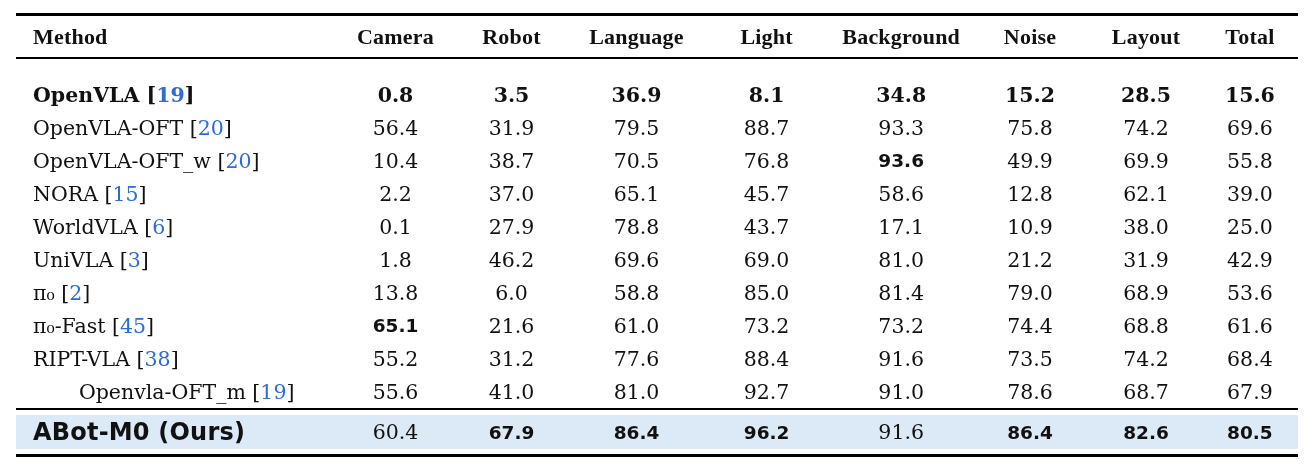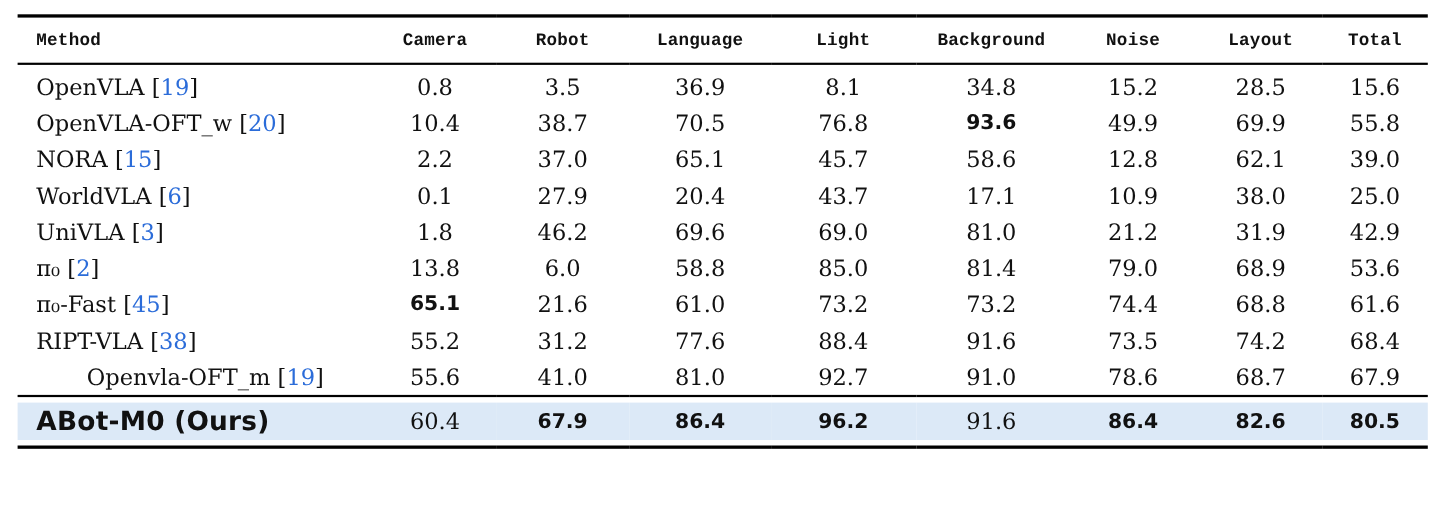--- a/index.html
+++ b/index.html
@@ -23,41 +23,41 @@
     padding:13px 16px 0 16px;
   }
   table.results{
     width:100%;
     border-collapse:collapse;
     table-layout:fixed;
     border-top:3px solid var(--rule);
     border-bottom:3px solid var(--rule);
   }
   thead th{
-    font-family:Liberation Mono, monospace;
+    font-family:Liberation Serif, serif;
     font-weight:700;
-    font-size:16px;
+    font-size:22px;
     letter-spacing:0.2px;
     text-align:center;
     height:41px;
     vertical-align:middle;
     border-bottom:2px solid var(--rule);
     padding:0;
     color:var(--text);
   }
   thead th.method-col{ text-align:left; padding-left:17px; }
   tbody td{
     font-size:20.5px;
     text-align:center;
     height:33px;
     vertical-align:middle;
     padding:0;
     white-space:nowrap;
   }
-  tbody tr:first-child td{ padding-top:3px; }
+  tbody tr:first-child td{ padding-top:19px;font-weight:bold; }
   td.method-cell{ text-align:left; padding-left:17px; }
   .cite{ color:var(--cite); }
   .bold-val{
     font-family:"DejaVu Sans", sans-serif;
     font-weight:700;
     font-size:18.5px;
   }
   tr.last-regular td{ border-bottom:2px solid var(--rule);text-align:center; }
   tr.spacer td{ height:5px; padding:0; border:none; }
   tr.highlight td{ background:var(--highlight); height:34px; }
@@ -104,20 +104,31 @@
           <td>0.8</td>
           <td>3.5</td>
           <td>36.9</td>
           <td>8.1</td>
           <td>34.8</td>
           <td>15.2</td>
           <td>28.5</td>
           <td>15.6</td>
         </tr>
         <tr>
+          <td class="method-cell"><span>OpenVLA-OFT</span> [<span class="cite">20</span>]</td>
+          <td>56.4</td>
+          <td>31.9</td>
+          <td>79.5</td>
+          <td>88.7</td>
+          <td>93.3</td>
+          <td>75.8</td>
+          <td>74.2</td>
+          <td>69.6</td>
+        </tr>
+        <tr>
           <td class="method-cell"><span>OpenVLA-OFT_w</span> [<span class="cite">20</span>]</td>
           <td>10.4</td>
           <td>38.7</td>
           <td>70.5</td>
           <td>76.8</td>
           <td class="bold-val">93.6</td>
           <td>49.9</td>
           <td>69.9</td>
           <td>55.8</td>
         </tr>
@@ -129,21 +140,21 @@
           <td>45.7</td>
           <td>58.6</td>
           <td>12.8</td>
           <td>62.1</td>
           <td>39.0</td>
         </tr>
         <tr>
           <td class="method-cell"><span>WorldVLA</span> [<span class="cite">6</span>]</td>
           <td>0.1</td>
           <td>27.9</td>
-          <td>20.4</td>
+          <td>78.8</td>
           <td>43.7</td>
           <td>17.1</td>
           <td>10.9</td>
           <td>38.0</td>
           <td>25.0</td>
         </tr>
         <tr>
           <td class="method-cell"><span>UniVLA</span> [<span class="cite">3</span>]</td>
           <td>1.8</td>
           <td>46.2</td>

